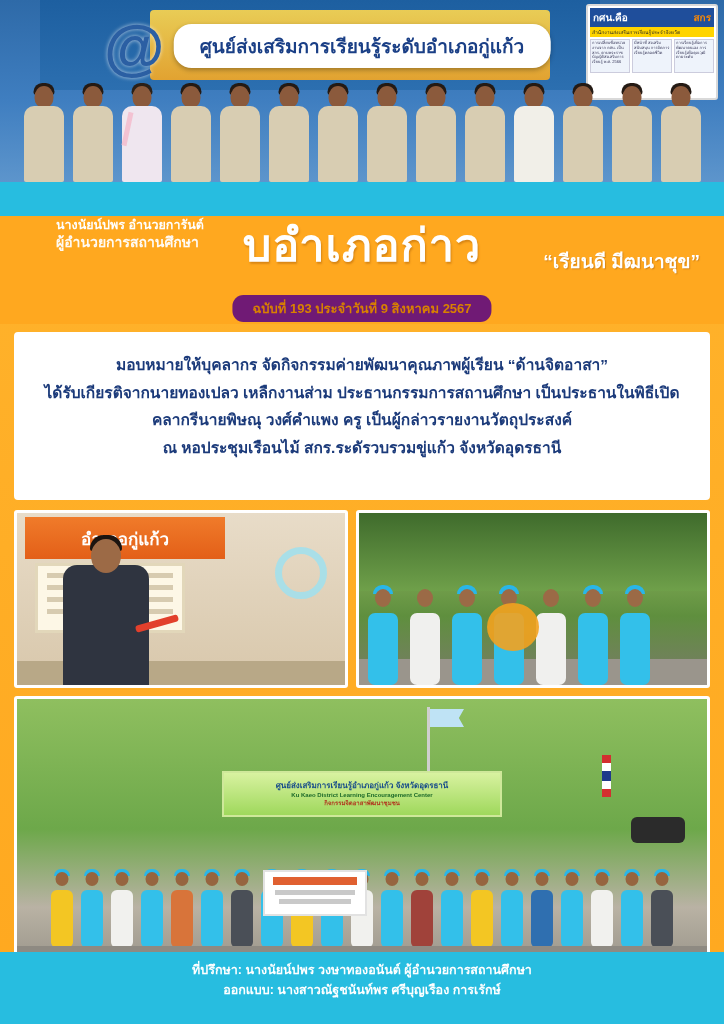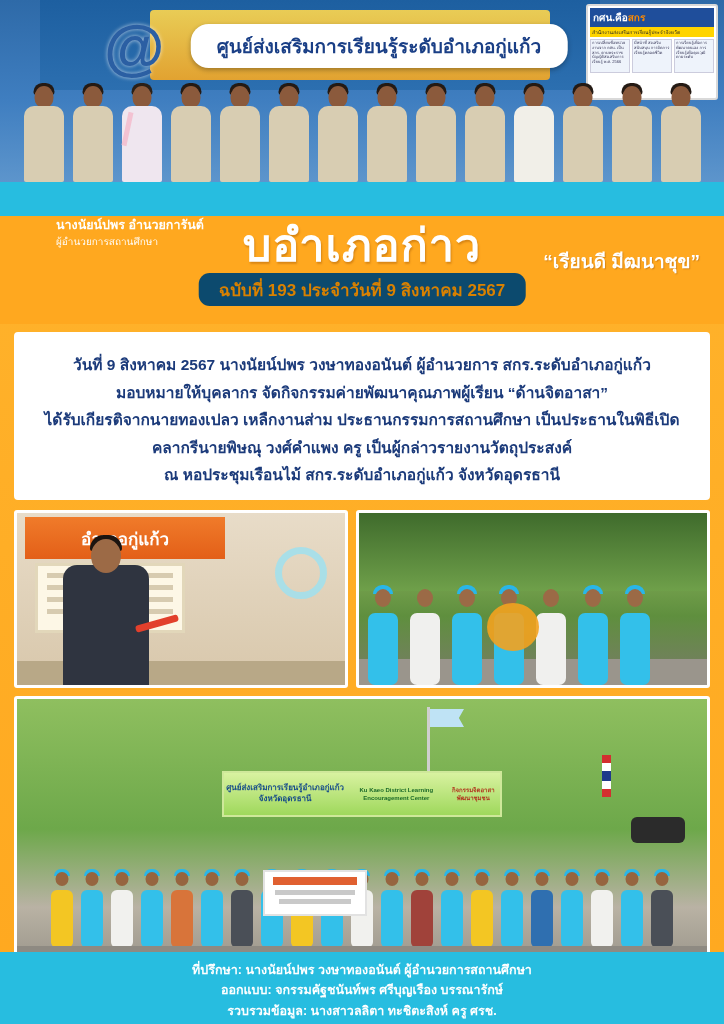--- a/index.html
+++ b/index.html
@@ -52,21 +52,21 @@
     background: #ffffff;
     border: 2px solid #d9d9d9;
     border-radius: 3px;
     overflow: hidden;
     font-size: 5px;
     color: #444;
     padding: 2px;
   }
   .right-board .rb-top {
     background: #1f4e9b; color: #fff; font-size: 10px; font-weight: bold;
-    padding: 2px 3px; display: flex; justify-content: flex-start; align-items: center;
+    padding: 2px 3px; display: flex; justify-content: space-between; align-items: center;
   }
   .right-board .rb-top .orange { color: #ff8a00; }
   .right-board .rb-yellow {
     background: #ffd400; font-size: 5px; padding: 1px 2px; color: #222;
   }
   .right-board .rb-grid { display: flex; gap: 2px; margin-top: 2px; }
   .right-board .rb-cell {
     flex: 1; border: 1px solid #ccd; height: 34px; background: #eef3fb;
     font-size: 4px; padding: 1px; line-height: 1.2; color: #335;
   }
@@ -76,21 +76,20 @@
     top: 24px;
     background: #ffffff;
     border-radius: 18px;
     padding: 7px 26px;
     font-size: 19px;
     font-weight: bold;
     color: #1a3f86;
     white-space: nowrap;
     box-shadow: 0 2px 5px rgba(0,0,0,.3);
     z-index: 5;
-    margin-left: 17px;
   }
   .people-row {
     position: absolute;
     left: 0; bottom: 0; width: 724px; height: 118px;
     display: flex; align-items: flex-end; justify-content: center; gap: 3px;
   }
   .person {
     width: 46px; height: 100px;
     position: relative;
   }
@@ -139,44 +138,44 @@
     height: 108px;
     background: #ffa81f;
     padding-top: 2px;
   }
   .director-name {
     position: absolute; left: 56px; top: 2px;
     color: #ffffff; font-size: 12.5px; font-weight: bold; line-height: 1.25;
     text-align: left;
   }
   .director-role {
-    color: #ffffff; font-size: 10px; font-weight: normal; opacity: .95;
+    color: #ffffff; font-size: 14px; font-weight: bold; opacity: .95;
   }
   .main-title {
     text-align: center;
     font-size: 45px;
     font-weight: bold;
     color: #ffffff;
     letter-spacing: 1px;
     line-height: 1.05;
     margin-top: 4px;
     text-shadow: 1px 2px 2px rgba(140,70,0,.35);
   }
   .slogan {
     position: absolute; right: 24px; top: 30px;
     color: #ffffff; font-size: 19px; font-weight: bold;
     text-shadow: 1px 1px 1px rgba(140,70,0,.35);
   }
   .issue-pill {
     position: absolute;
     left: 50%; transform: translateX(-50%);
-    bottom: 18px;
-    background: #0c4a6e;
+    bottom: 2px;
+    background: #701a75;
     color: #d98100;
-    font-size: 17px;
+    font-size: 13px;
     font-weight: bold;
     border-radius: 11px;
     padding: 3px 20px;
     white-space: nowrap;
   }
 
   
   .body-card {
     margin: 8px 14px 0 14px;
     background: #ffffff;
@@ -260,21 +259,21 @@
   .pb-road { position:absolute; left:0; bottom:0; width:100%; height:26px; background:#9a958c;}
   .pb-flowers { position:absolute; left:128px; bottom:34px; width:52px; height:48px; background:#f3a21f; border-radius:50%; opacity:.9;}
 
   
   .pc-banner {
     position: absolute; left: 50%; transform: translateX(-50%); top: 72px;
     width: 280px; height: 46px;
     background: linear-gradient(180deg,#d8f2a0,#9fd85c);
     border: 2px solid #cfe89a;
     color: #154a8a; font-size: 8px; font-weight: bold;
-    display: flex; flex-direction: row; align-items: center; justify-content: center;
+    display: flex; flex-direction: column; align-items: center; justify-content: center;
     line-height: 1.35; text-align: center;
   }
   .pc-banner .l2 { font-size: 6px; color:#1d6a2a; }
   .pc-banner .l3 { font-size: 6px; color:#b1371f; }
   .pc-flagpole {
     position:absolute; left: 410px; top: 8px; width: 3px; height: 78px; background:#cfcfcf;
   }
   .pc-flag {
     position:absolute; left: 413px; top: 10px; width: 34px; height: 18px; background:#bfe3f5;
     clip-path: polygon(0 0, 100% 0, 85% 50%, 100% 100%, 0 100%);
@@ -412,25 +411,24 @@
     <div class="director-name">
       <span>นางนัยน์ปพร อำนวยการันต์</span><br>
       <span class="director-role">ผู้อำนวยการสถานศึกษา</span>
     </div>
     <div class="main-title">บอำเภอก่าว</div>
     <div class="slogan">“เรียนดี มีฒนาชุข”</div>
     <div class="issue-pill">ฉบับที่ 193 ประจำวันที่  9 สิงหาคม 2567</div>
   </div>
 
   <div class="body-card">
-    <p>วันที่ 9 สิงหาคม 2567 นางนัยน์ปพร วงษาทองอนันต์ ผู้อำนวยการ สกร.ระดับอำเภอกู่แก้ว</p>
     <p>มอบหมายให้บุคลากร จัดกิจกรรมค่ายพัฒนาคุณภาพผู้เรียน “ด้านจิตอาสา”</p>
     <p>ได้รับเกียรติจากนายทองเปลว เหลืกงานส่าม ประธานกรรมการสถานศึกษา เป็นประธานในพิธีเปิด</p>
     <p>คลากรีนายพิษณุ วงศ์คำแพง ครู เป็นผู้กล่าวรายงานวัตถุประสงค์</p>
-    <p>ณ หอประชุมเรือนไม้ สกร.ระดับอำเภอกู่แก้ว จังหวัดอุดรธานี</p>
+    <p>ณ หอประชุมเรือนไม้ สกร.ระดัรวบรวมขู่แก้ว จังหวัดอุดรธานี</p>
   </div>
 
   <div class="photos">
     <div class="photo-row-top">
 
       <div class="photo photo-a">
         <div class="pa-banner">อำเภอกู่แก้ว</div>
         <div class="pa-board">
           <div class="line"></div>
             <div class="line"></div>
@@ -607,17 +605,16 @@
         <div class="s1"></div>
           <div class="s2"></div>
           <div class="s3"></div>
       </div>
       <div class="pc-road"></div>
     </div>
   </div>
 
   <div class="footer">
     <span class="fl">ที่ปรึกษา: นางนัยน์ปพร วงษาทองอนันต์ ผู้อำนวยการสถานศึกษา</span>
-    <span class="fl">ออกแบบ: จกรรมคัฐชนันท์พร ศรีบุญเรือง บรรณารักษ์</span>
-    <span class="fl">รวบรวมข้อมูล: นางสาวลลิตา ทะชิตะสิงห์ ครู ศรช.</span>
+    <span class="fl">ออกแบบ: นางสาวณัฐชนันท์พร ศรีบุญเรือง การเรักษ์</span>
   </div>
 
 </div>
 
 </body></html>

